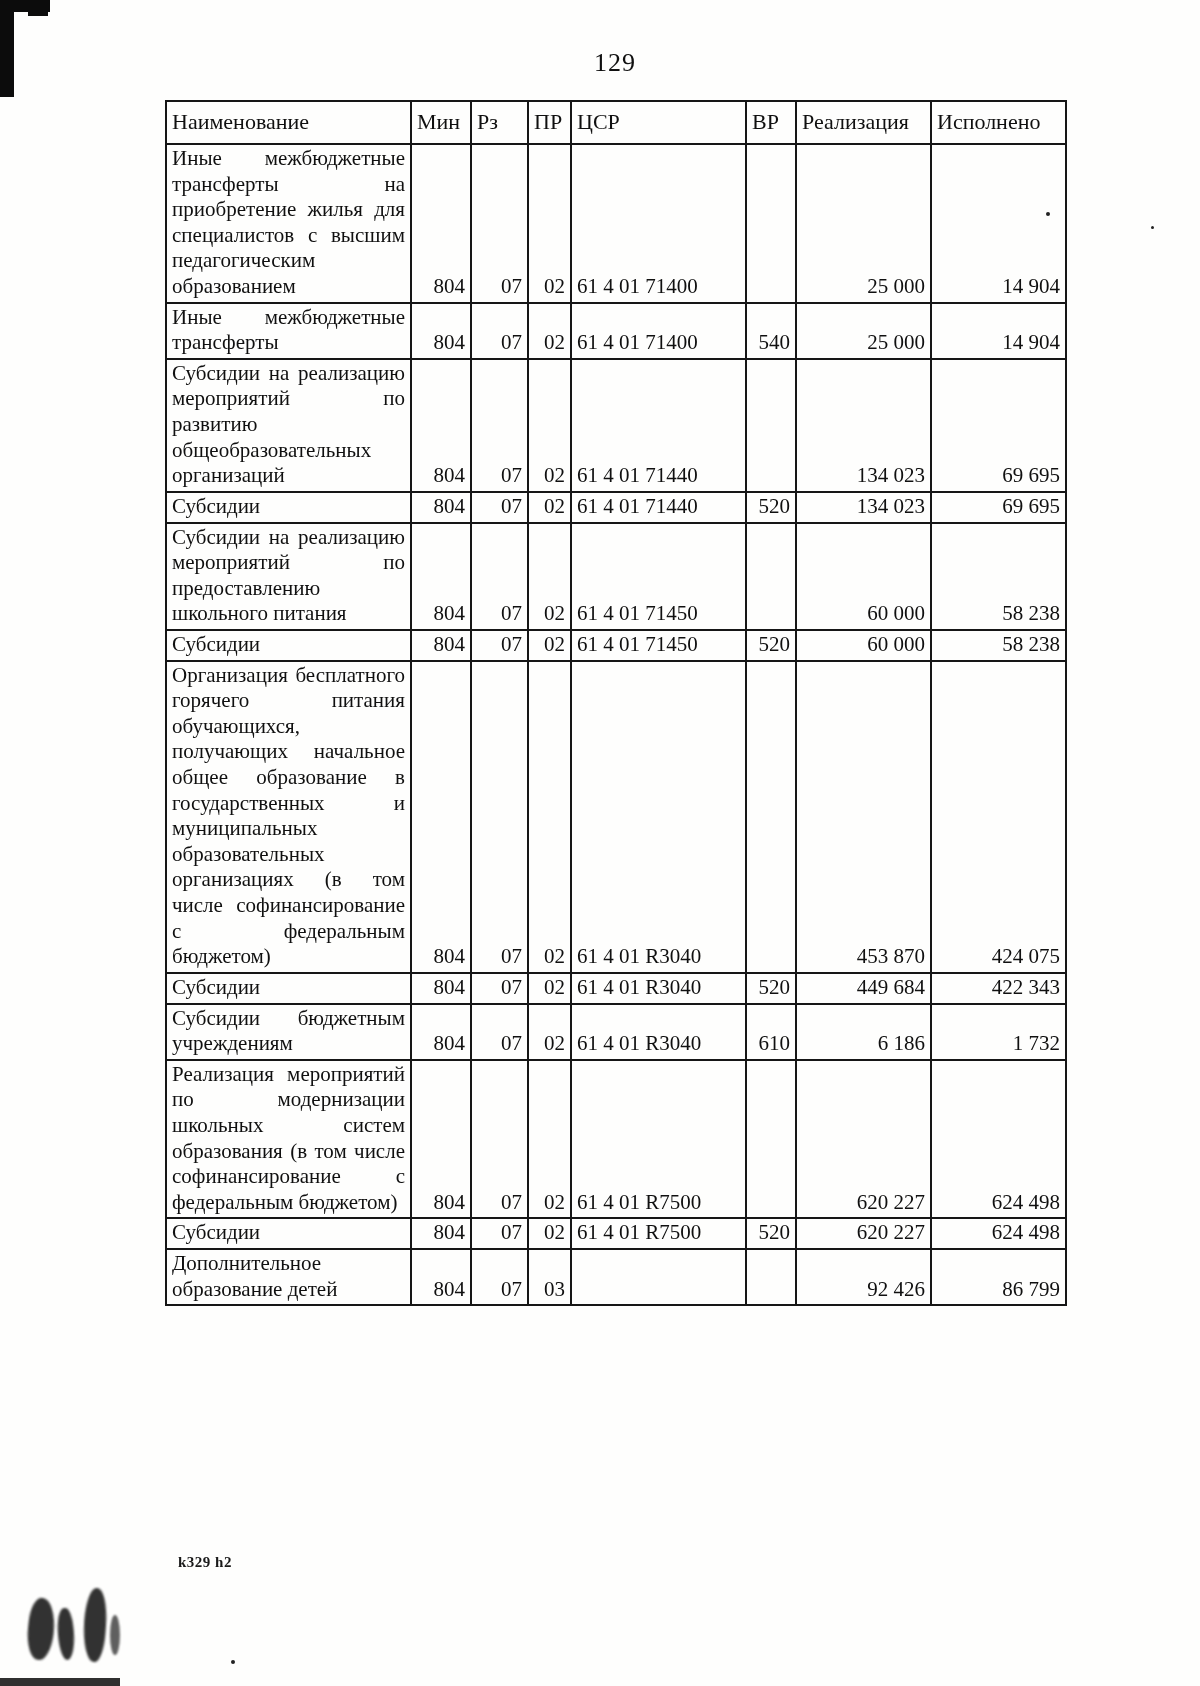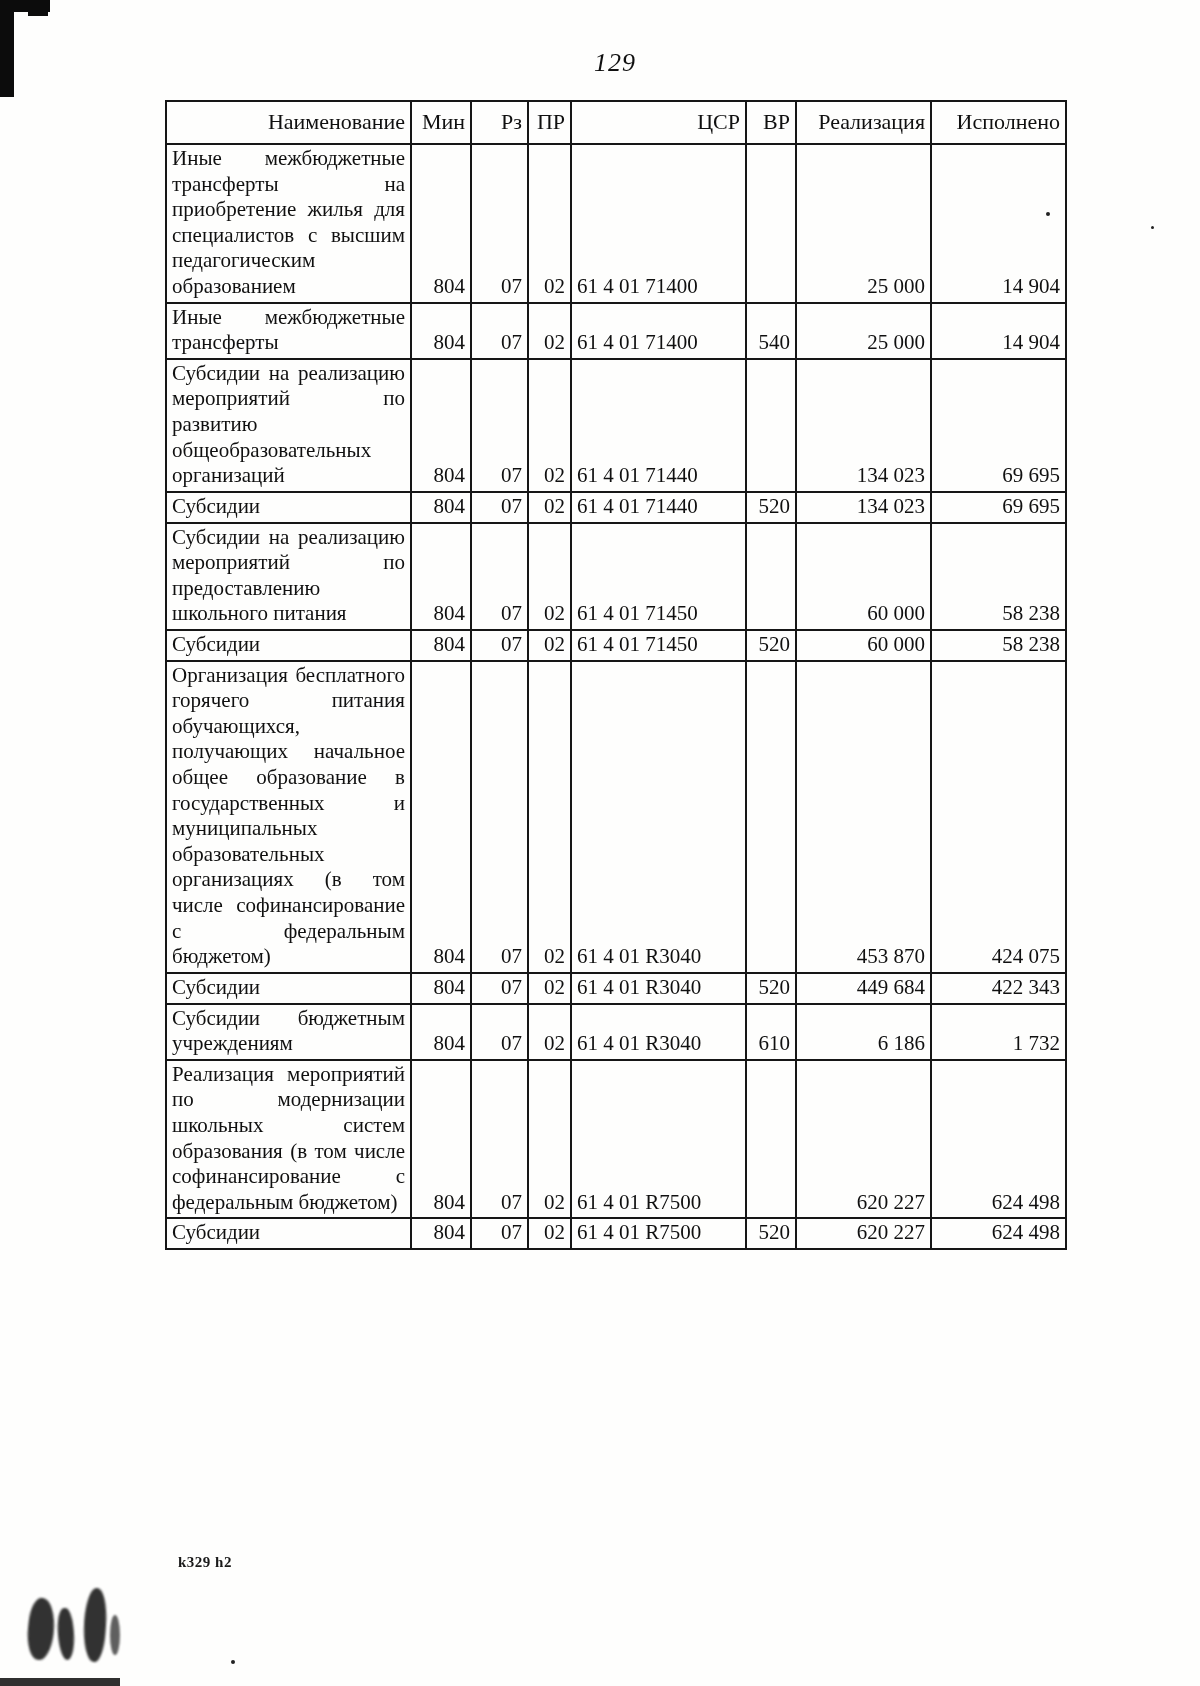--- a/index.html
+++ b/index.html
@@ -23,21 +23,20 @@
 
   
   .page-number {
     position: absolute;
     left: 165px;
     top: 48px;
     width: 900px;
     text-align: center;
     font-size: 26px;
     letter-spacing: 1px;
-    font-style: italic;
   }
 
   
   table.budget {
     position: absolute;
     left: 165px;
     top: 100px;
     width: 900px;
     border-collapse: collapse;
     table-layout: fixed;
@@ -54,21 +53,21 @@
   table.budget col.w-amt2 { width: 135px; }
 
   table.budget th,
   table.budget td {
     border: 2px solid #161616;
     padding: 1px 5px 2px 5px;
     overflow: hidden;
   }
   table.budget th {
     font-weight: normal;
-    text-align: right;
+    text-align: left;
     vertical-align: middle;
     height: 38px;
     font-size: 22px;
     border-radius: 6px;
   }
   td.c-name {
     text-align: justify;
     text-align-last: left;
     vertical-align: top;
     padding-left: 3px;
@@ -280,18 +279,28 @@
         <tr>
           <td class="c-name" lang="ru">Субсидии</td>
           <td class="c-code">804</td>
           <td class="c-code">07</td>
           <td class="c-code">02</td>
           <td class="c-csr">61 4 01 R7500</td>
           <td class="c-code">520</td>
           <td class="c-amt">620 227</td>
           <td class="c-amt">624 498</td>
         </tr>
+        <tr>
+          <td class="c-name" lang="ru">Дополнительное образование детей</td>
+          <td class="c-code">804</td>
+          <td class="c-code">07</td>
+          <td class="c-code">03</td>
+          <td class="c-csr"></td>
+          <td class="c-code"></td>
+          <td class="c-amt">92 426</td>
+          <td class="c-amt">86 799</td>
+        </tr>
       </tbody>
   </table>
 
   <div class="footer-code">k329 h2</div>
 
 </div>
 
 </body></html>

